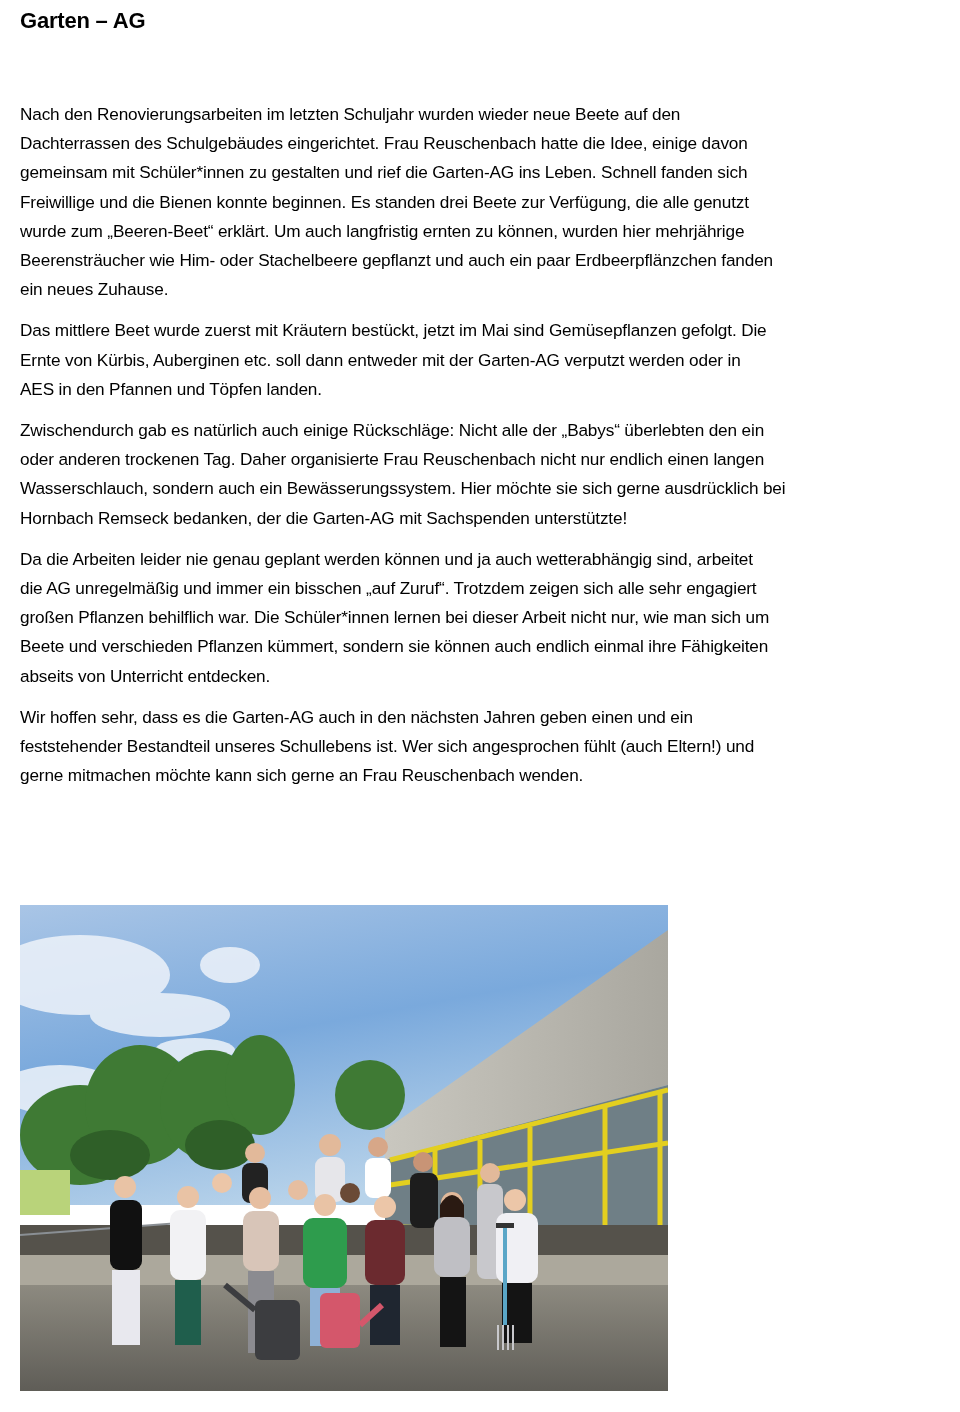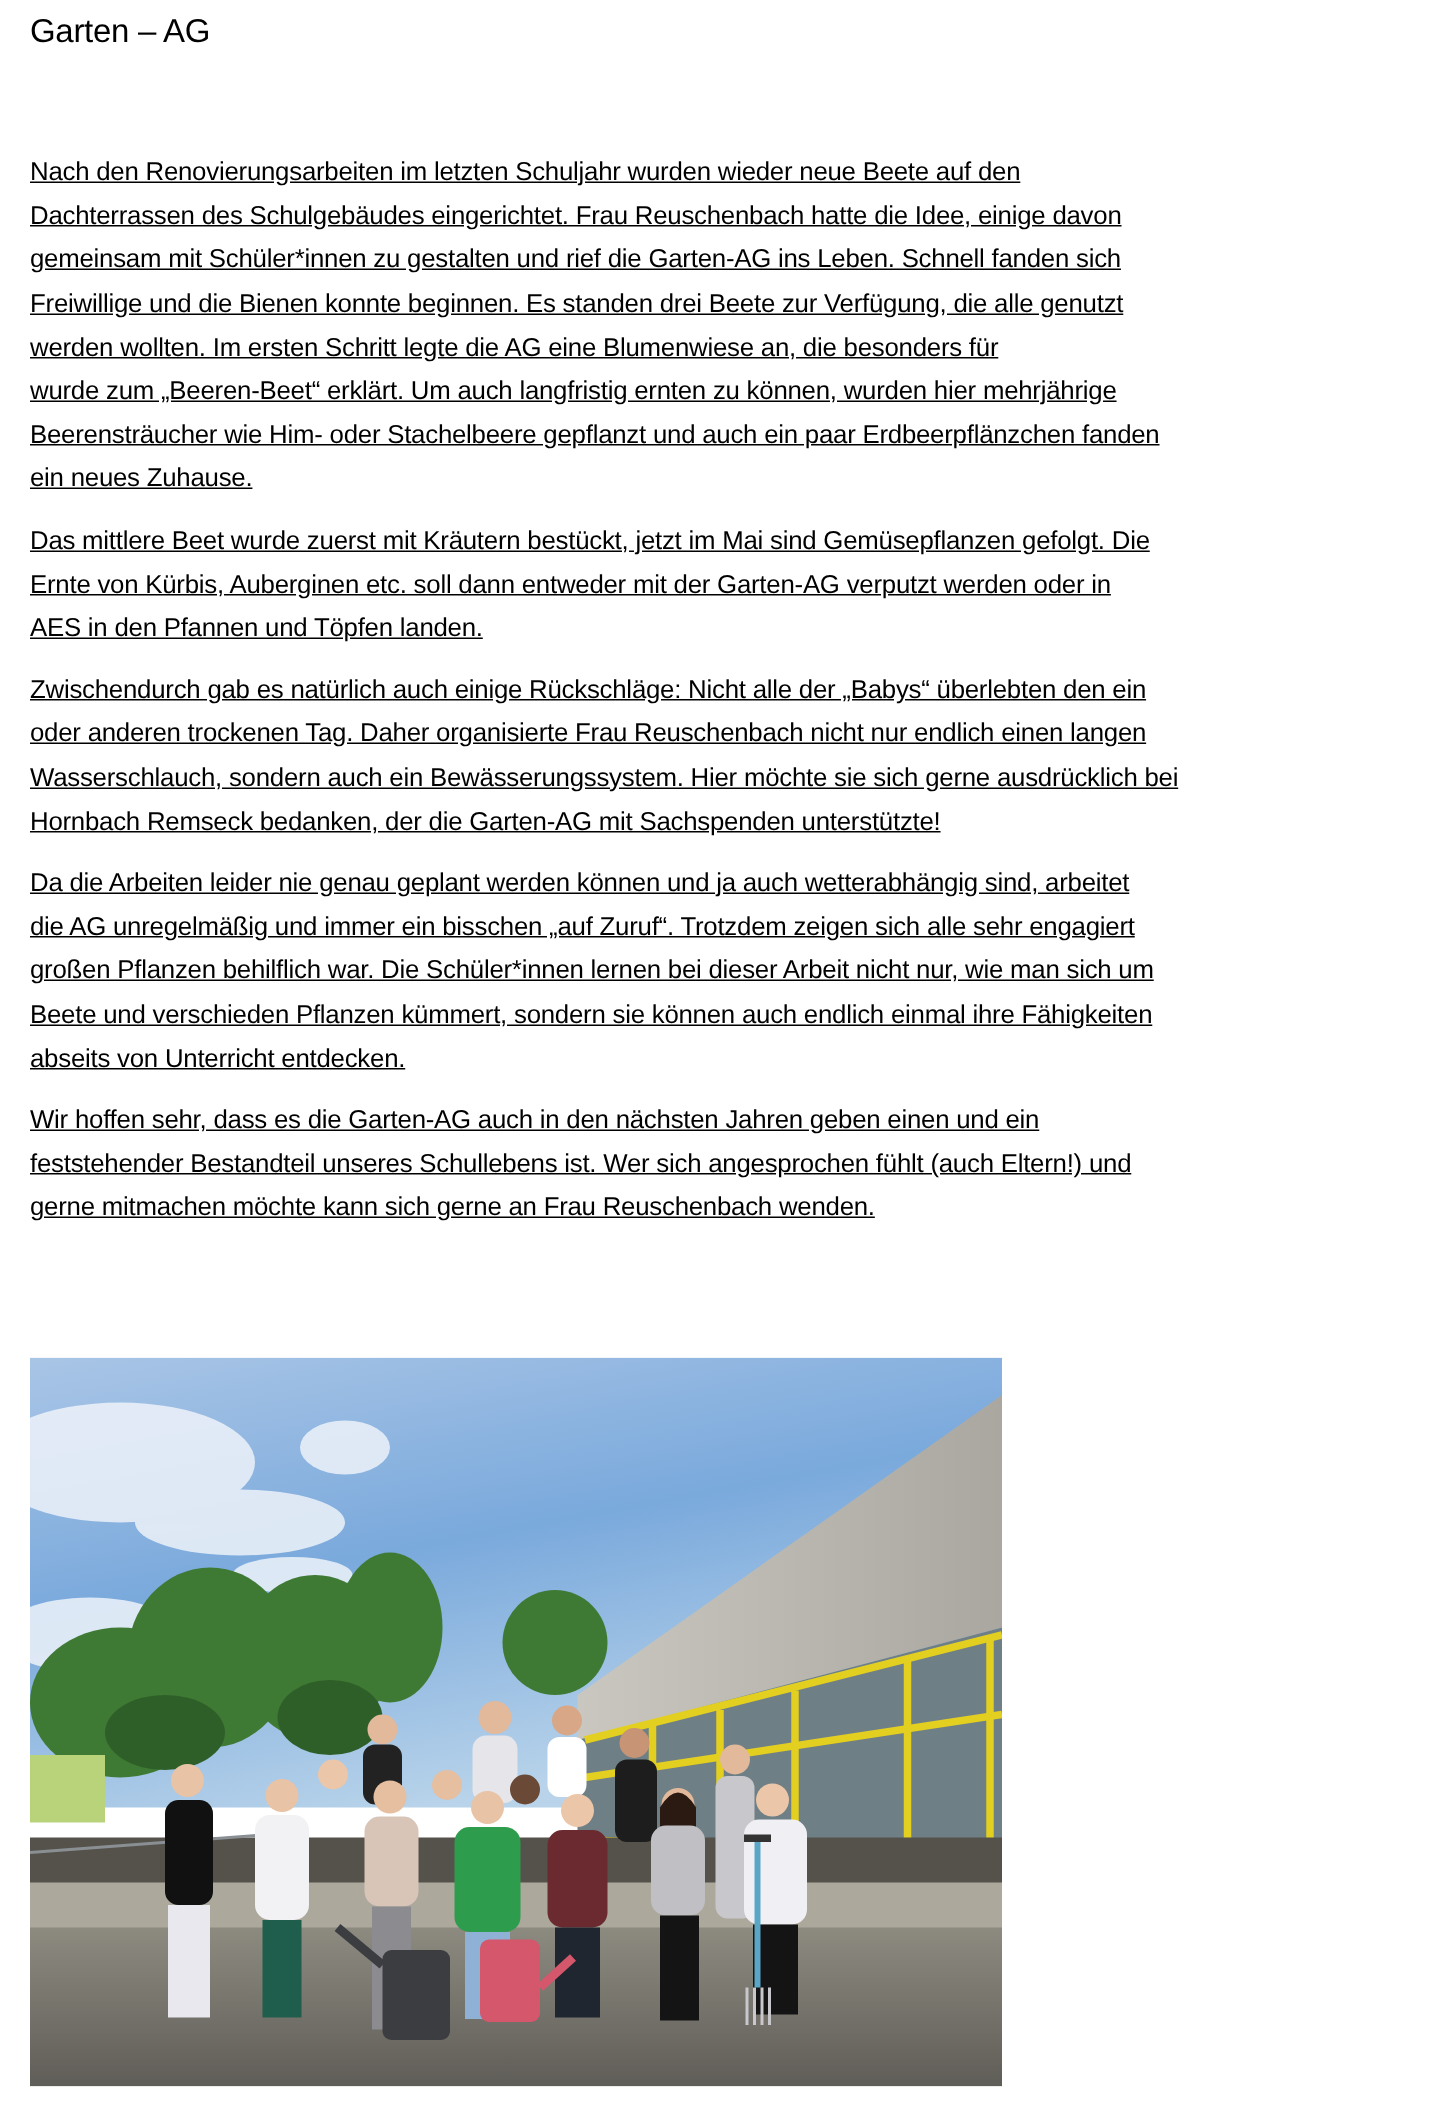--- a/index.html
+++ b/index.html
@@ -20,36 +20,35 @@
       left: 20px;
       top: 0;
       width: 910px;
     }
     .title {
       position: absolute;
       left: 0;
       top: 7px;
       margin: 0;
       font-size: 22px;
-      font-weight: normal;
+      font-weight: bold;
       line-height: 28px;
       letter-spacing: -0.2px;
     }
     .body {
       position: absolute;
       left: 0;
       top: 100px;
       width: 910px;
     }
     .para {
       margin: 0 0 12px 0;
       font-size: 17.2px;
       line-height: 29.2px;
       letter-spacing: -0.15px;
-      text-decoration: underline;
     }
     .para .line {
       display: block;
       white-space: nowrap;
     }
     .photo {
       position: absolute;
       left: 20px;
       top: 905px;
       width: 648px;
@@ -63,21 +62,20 @@
 
 <div class="page">
   <h1 class="title">Garten – AG</h1>
 
   <div class="body">
     <p class="para">
       <span class="line">Nach den Renovierungsarbeiten im letzten Schuljahr wurden wieder neue Beete auf den</span>
       <span class="line">Dachterrassen des Schulgebäudes eingerichtet. Frau Reuschenbach hatte die Idee, einige davon</span>
       <span class="line">gemeinsam mit Schüler*innen zu gestalten und rief die Garten-AG ins Leben. Schnell fanden sich</span>
       <span class="line">Freiwillige und die Bienen konnte beginnen. Es standen drei Beete zur Verfügung, die alle genutzt</span>
-      <span class="line">werden wollten. Im ersten Schritt legte die AG eine Blumenwiese an, die besonders für</span>
       <span class="line">wurde zum „Beeren-Beet“ erklärt. Um auch langfristig ernten zu können, wurden hier mehrjährige</span>
       <span class="line">Beerensträucher wie Him- oder Stachelbeere gepflanzt und auch ein paar Erdbeerpflänzchen fanden</span>
       <span class="line">ein neues Zuhause.</span>
     </p>
     <p class="para">
       <span class="line">Das mittlere Beet wurde zuerst mit Kräutern bestückt, jetzt im Mai sind Gemüsepflanzen gefolgt. Die</span>
       <span class="line">Ernte von Kürbis, Auberginen etc. soll dann entweder mit der Garten-AG verputzt werden oder in</span>
       <span class="line">AES in den Pfannen und Töpfen landen.</span>
     </p>
     <p class="para">

